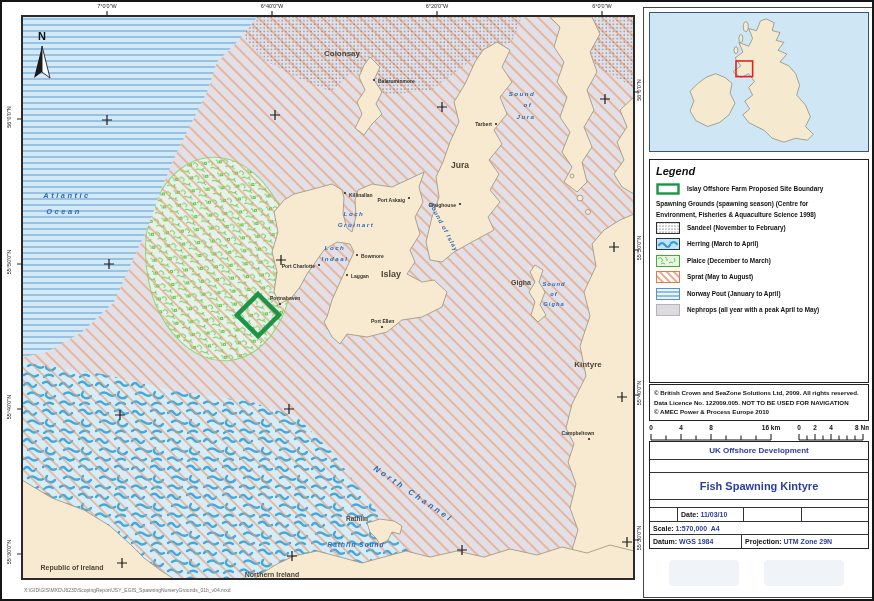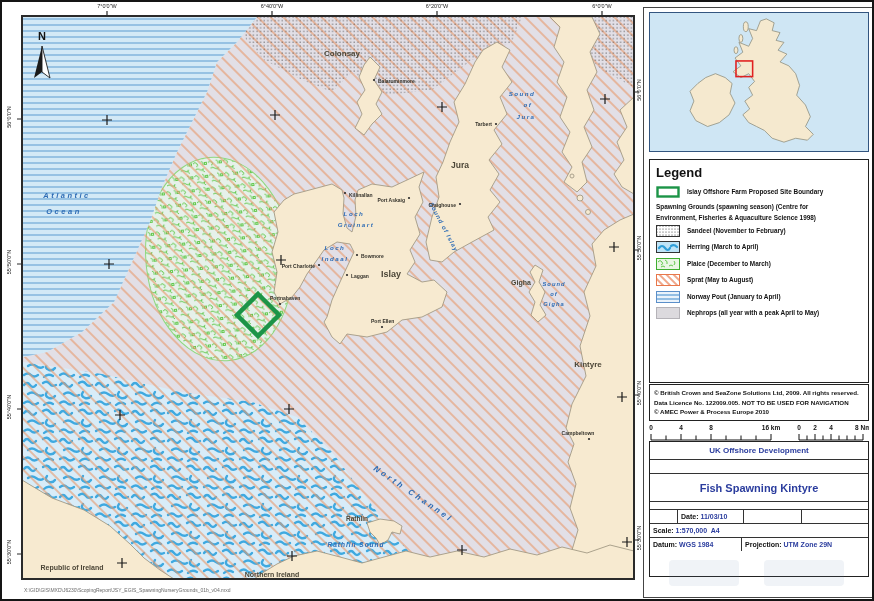--- a/index.html
+++ b/index.html
@@ -7,29 +7,29 @@
         font-family:"Liberation Sans",sans-serif;}
   svg text{font-family:"Liberation Sans",sans-serif;}
   
   .axlab{position:absolute;font-size:5.5px;color:#1c1c1c;width:56px;text-align:center;}
   .axlab.rot{transform:rotate(-90deg);}
   .filepath{position:absolute;left:22px;top:585px;font-size:5px;color:#6a6a6a;}
   
   .panel{position:absolute;left:641px;top:5px;width:230px;height:591px;border:1px solid #444;box-sizing:border-box;background:#fff;}
   .inset{position:absolute;left:5px;top:4px;width:220px;height:140px;border:1.5px solid #33557f;box-sizing:border-box;background:#cfe6f4;}
   .legend{position:absolute;left:5px;top:151px;width:220px;height:224px;border:1.5px solid #222;box-sizing:border-box;background:#fff;padding:5px 6px;}
-  .legend-title{font-size:13px;font-weight:bold;color:#111;margin-bottom:6px;}
+  .legend-title{font-size:11px;font-weight:bold;color:#111;margin-bottom:6px;font-style:italic;}
   .lrow{display:flex;align-items:center;margin-bottom:4.5px;}
   .lrow .sw{width:24px;height:12px;margin-right:7px;flex:0 0 auto;}
   .lrow .ltext{font-size:6.4px;color:#111;font-weight:bold;line-height:1.1;}
   .lsub{font-size:6.4px;color:#111;font-weight:bold;margin:4px 0 4px 0;}
   .copyright{position:absolute;left:5px;top:376px;width:220px;height:37px;border:1.5px solid #222;box-sizing:border-box;background:#fff;
              padding:3px 4px;font-size:6.2px;font-weight:bold;color:#111;line-height:1.55;}
   .scalebars{position:absolute;left:5px;top:414px;width:220px;height:23px;}
-  .tblock{position:absolute;left:5px;top:433px;width:220px;height:136px;border:1.5px solid #222;box-sizing:border-box;background:#fff;
+  .tblock{position:absolute;left:5px;top:433px;width:220px;height:108px;border:1.5px solid #222;box-sizing:border-box;background:#fff;
           display:flex;flex-direction:column;}
   .tb-row{border-bottom:1px solid #333;box-sizing:border-box;display:flex;align-items:center;justify-content:center;}
   .tb-row:last-child{border-bottom:none;}
   .tb-proj{height:18px;}
   .tb-e1{height:14px;}
   .tb-title{height:28px;}
   .tb-e2{height:8px;}
   .tb-date{height:14px;justify-content:flex-start;}
   .tb-scale{height:14px;justify-content:flex-start;padding-left:3px;}
   .tb-datum{height:13px;justify-content:flex-start;}

